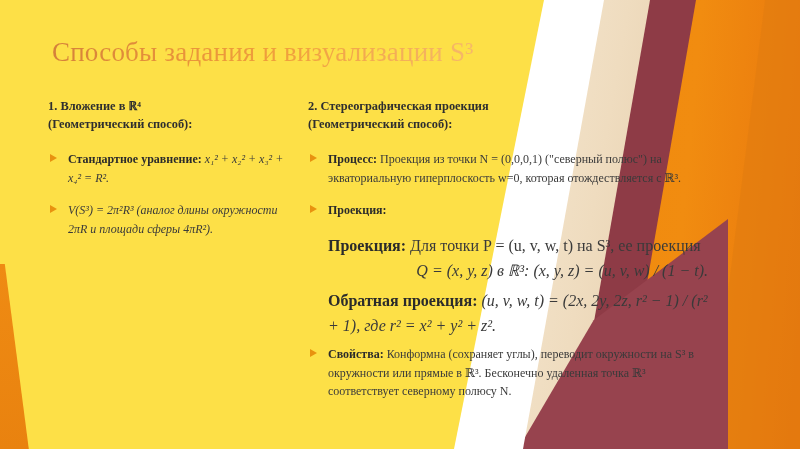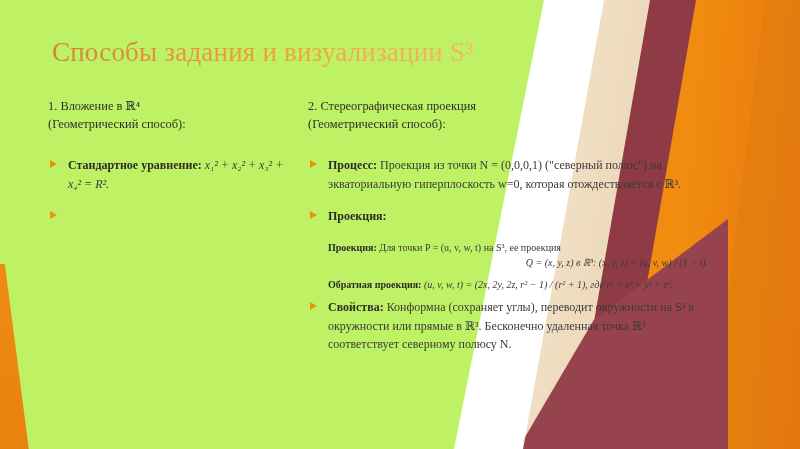--- a/index.html
+++ b/index.html
@@ -8,21 +8,21 @@
     padding: 0;
     background: #ffffff;
   }
   body {
     font-family: "Liberation Serif", "DejaVu Serif", serif;
   }
   .slide {
     position: relative;
     width: 800px;
     height: 449px;
-    background: #bef264;
+    background: #fde047;
     overflow: hidden;
   }
 
   
   .bg-layer {
     position: absolute;
     inset: 0;
     pointer-events: none;
   }
   .shape {
@@ -120,25 +120,25 @@
     display: flex;
     gap: 12px;
   }
   .col {
     width: 250px;
   }
   .col-left  { width: 248px; }
   .col-right { width: 400px; }
 
   .col-heading {
-    font-weight: normal;
+    font-weight: bold;
     font-size: 12.4px;
     line-height: 1.45;
     color: #2f2f2f;
-    margin-bottom: 22px;
+    margin-bottom: 16px;
   }
   .col-heading .hl { display: block; }
 
   ul.bullets {
     list-style: none;
     margin: 0;
     padding: 0;
   }
   ul.bullets > li {
     position: relative;
@@ -161,21 +161,21 @@
   .lead {
     font-weight: bold;
     color: #2b2b2b;
   }
   .m {
     font-style: italic;
     font-family: "Liberation Serif", "DejaVu Serif", serif;
   }
   .sub-block {
     padding-left: 20px;
-    font-size: 10px;
+    font-size: 16px;
     line-height: 1.55;
     color: #3a3a3a;
     margin-bottom: 6px;
   }
   .eq-line {
     display: block;
     padding-left: 42px;
     text-align: right;
   }
 </style>
@@ -210,20 +210,21 @@
         <ul class="bullets">
 
           <li>
             <span class="tri"></span>
             <span class="lead">Стандартное уравнение:</span><span class="m"> x₁² + x₂² + x₃² + x₄² = R².</span>
           </li>
 
 
           <li>
             <span class="tri"></span>
+            <span class="m">V(S³) = 2π²R³ (аналог длины окружности 2πR и площади сферы 4πR²).</span>
           </li>
 
         </ul>
       </div>
 
       <div class="col col-right">
 
         <div class="col-heading">
           <span class="hl">2. Стереографическая проекция</span>
           <span class="hl">(Геометрический способ):</span>

